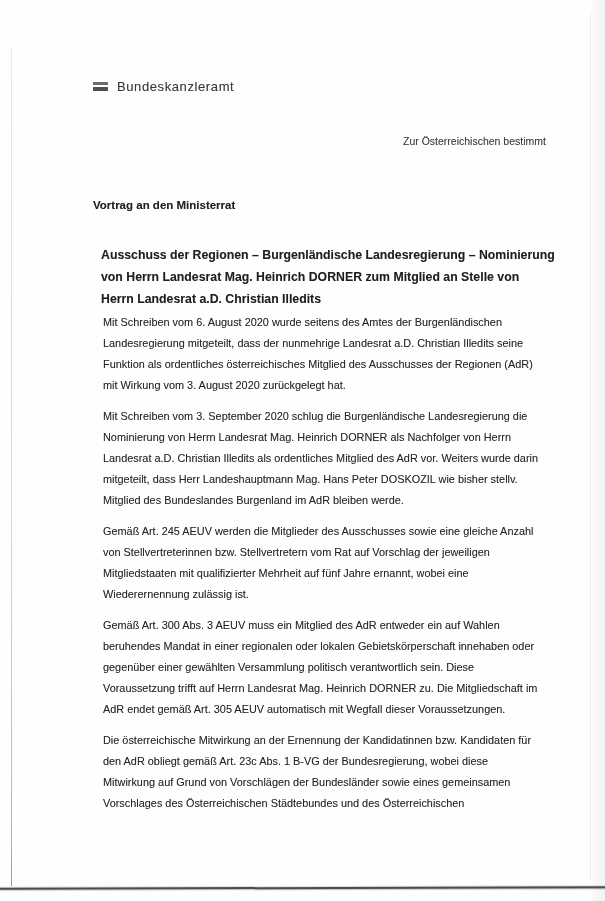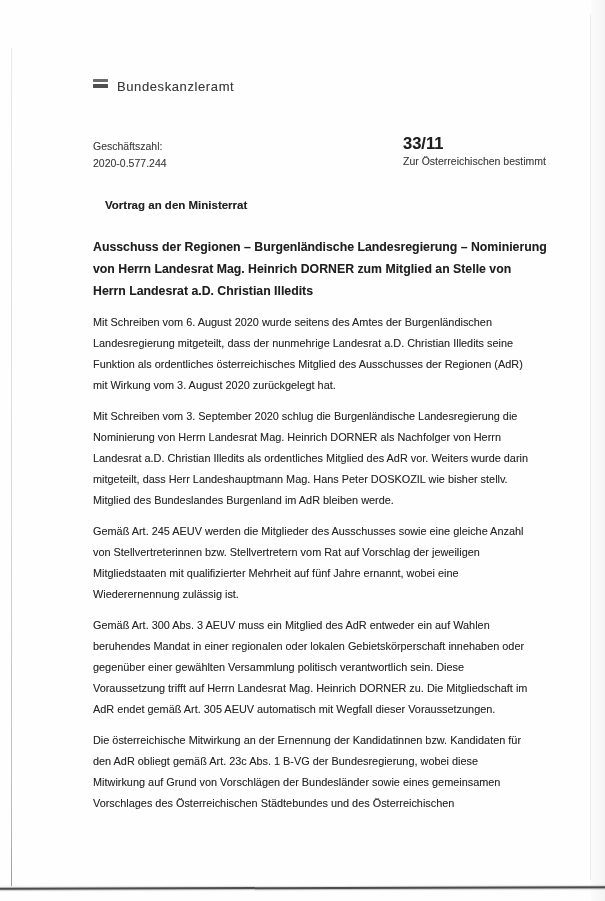--- a/index.html
+++ b/index.html
@@ -30,21 +30,21 @@
   }
   .scan-bottom {
     position: absolute; left: 0; top: 887px; width: 605px; height: 2px;
     background: #4d4d4d;
     box-shadow: 0 1px 1px rgba(80,80,80,0.35), 0 -1px 1px rgba(120,120,120,0.25);
     transform: rotate(-0.15deg);
   }
   
   .logo-row {
     position: absolute; left: 93px; top: 79px;
-    display: flex; align-items: flex-start; gap: 9px;
+    display: flex; align-items: center; gap: 9px;
   }
   .flag { display: flex; flex-direction: column; gap: 2px; width: 15px; }
   .flag .bar { display: block; height: 4px; border-radius: 0.5px; }
   .flag .bar.top { background: #6b6b6b; height: 3px; }
   .flag .bar.bottom { background: #4f4f4f; }
   .logo-text {
     font-size: 13px; letter-spacing: 0.6px; color: #3a3a3a;
     text-shadow: 0 0 0.5px rgba(60,60,60,0.35);
   }
   
@@ -57,35 +57,35 @@
   .docnum .num {
     font-size: 16.5px; font-weight: bold; color: #1f1f1f; line-height: 20px;
     text-shadow: 0 0 0.4px rgba(0,0,0,0.35);
   }
   .docnum .note {
     font-size: 10.5px; color: #3c3c3c; line-height: 14px; margin-top: 1px;
     text-shadow: 0 0 0.4px rgba(60,60,60,0.3);
   }
   
   .subject {
-    position: absolute; left: 105px; top: 199px;
+    position: absolute; left: 93px; top: 199px;
     font-size: 11.5px; font-weight: bold; color: #222;
     text-shadow: 0 0 0.4px rgba(0,0,0,0.3);
   }
   .title {
     position: absolute; left: 93px; top: 236px; width: 482px;
-    margin: 0;
+    margin: 8px;
     font-size: 12.3px; font-weight: bold; color: #1f1f1f;
     line-height: 22px; white-space: pre-line;
     text-shadow: 0 0 0.4px rgba(0,0,0,0.3);
   }
   
   .body-text { position: absolute; left: 93px; top: 312px; width: 486px; }
   .body-text p {
-    margin: 0 0 10px 0;
+    margin: 0 0 10px 10px;
     font-size: 10.9px; line-height: 21px; color: #262626;
     white-space: pre-line;
     text-shadow: 0 0 0.4px rgba(40,40,40,0.3);
   }
 </style>
 </head>
 <body>
 
 <div class="page">
 
@@ -95,27 +95,22 @@
   <div class="scan-bottom"></div>
 
   <header class="logo-row">
     <span class="flag">
       <i class="bar top"></i>
         <i class="bar bottom"></i>
     </span>
     <span class="logo-text">Bundeskanzleramt</span>
   </header>
 
-  <div class="gz">
-    <div>Geschäftszahl:</div>
-    <div>2020-0.577.244</div>
-  </div>
 
   <div class="docnum">
-    <div class="num">33/11</div>
     <div class="note">Zur Österreichischen bestimmt</div>
   </div>
 
   <div class="subject">Vortrag an den Ministerrat</div>
 
   <h1 class="title">Ausschuss der Regionen – Burgenländische Landesregierung – Nominierung
 von Herrn Landesrat Mag. Heinrich DORNER zum Mitglied an Stelle von
 Herrn Landesrat a.D. Christian Illedits</h1>
 
   <div class="body-text">

